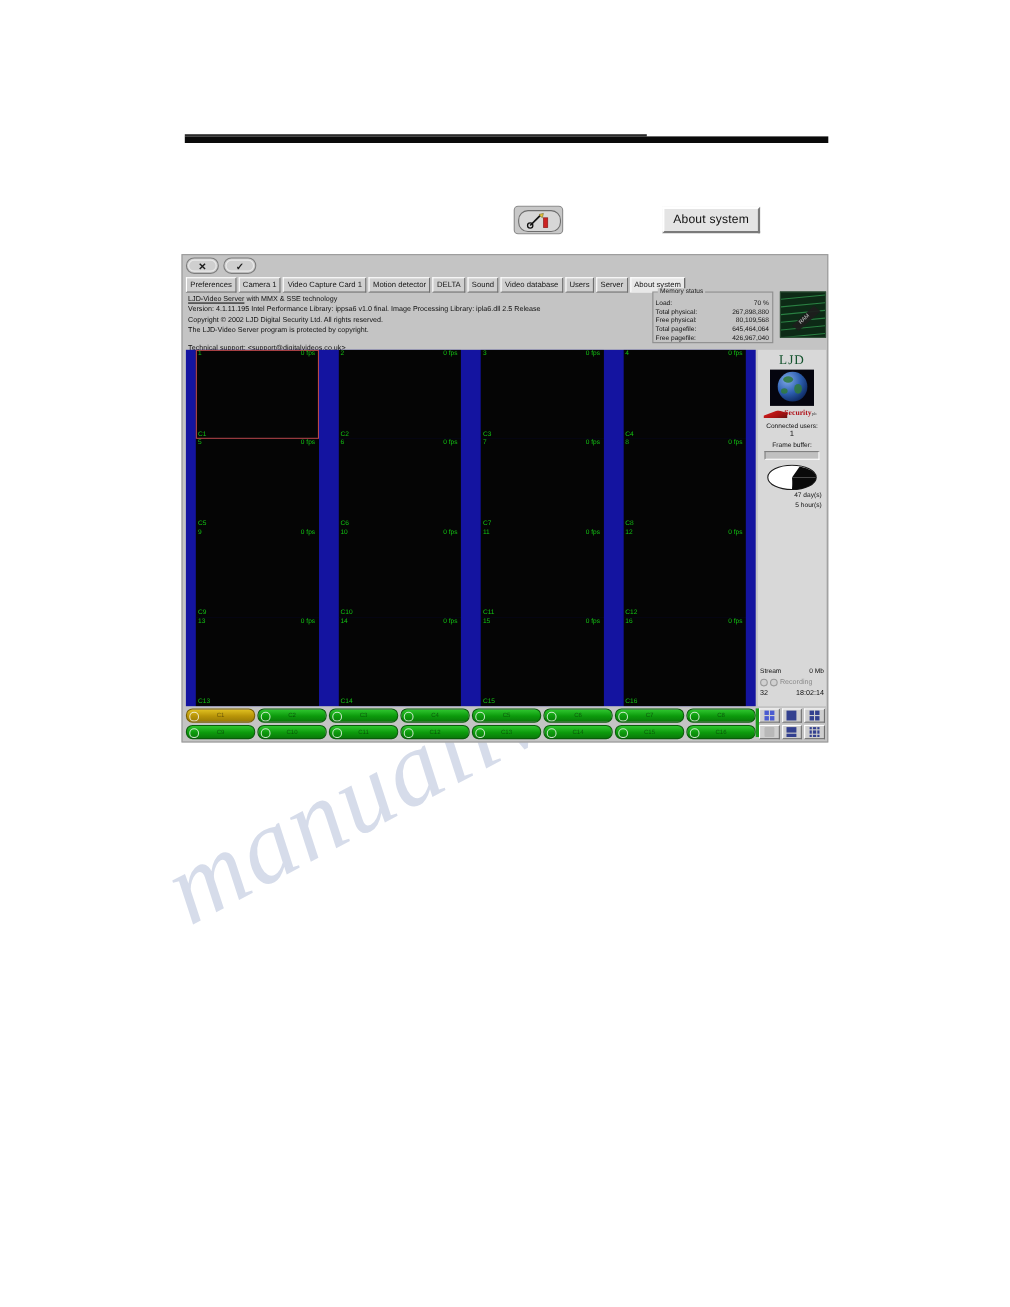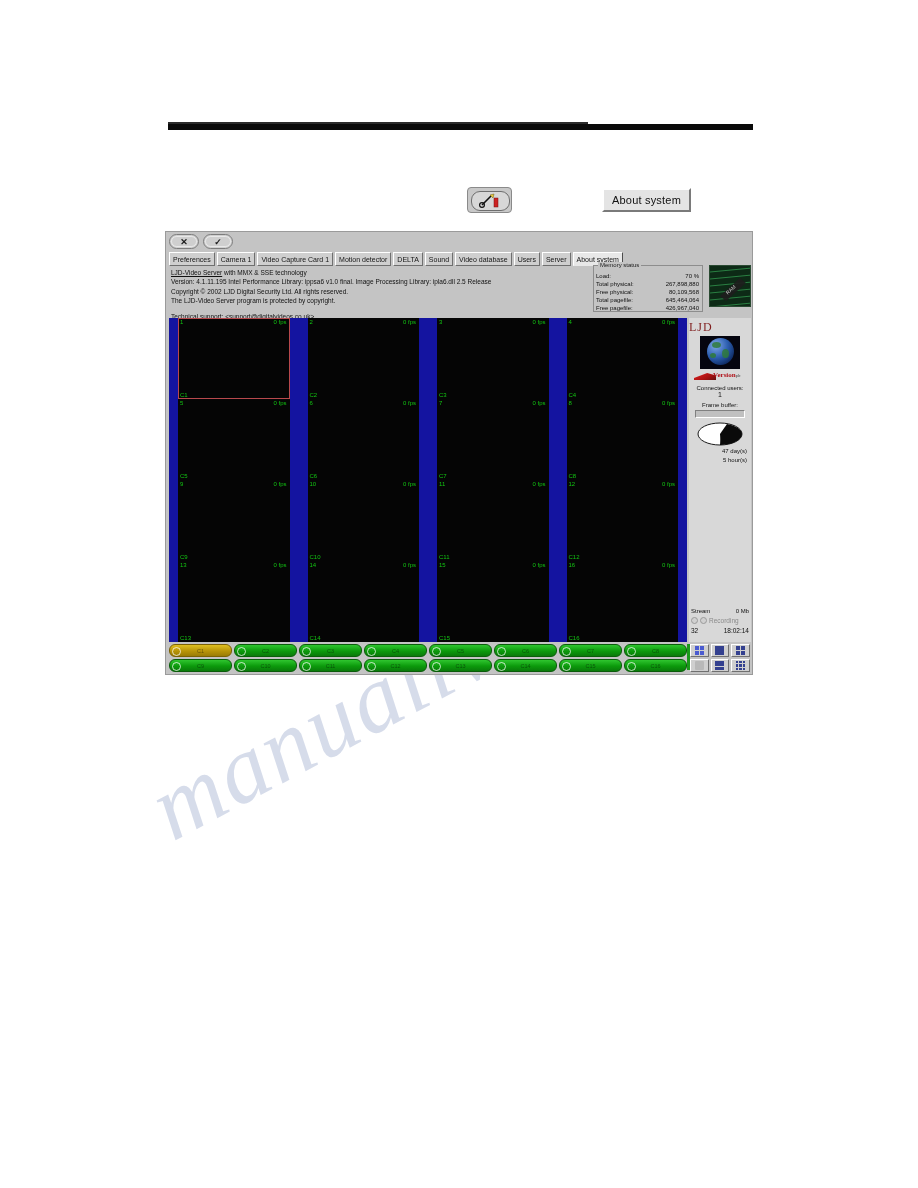--- a/index.html
+++ b/index.html
@@ -252,22 +252,23 @@
     position: absolute;
     left: 523px;
     top: 86px;
     width: 62px;
     height: 324px;
     background: #d8d8d8;
     box-sizing: border-box;
     overflow: hidden;
   }
   .brand-text {
+    text-align: center;
     font-size: 12px;
-    color: #7f1d1d;
+    color: #14532d;
     margin-top: 2px;
     letter-spacing: 1px;
     font-family: "Liberation Serif", serif;
   }
   .globe {
     margin: 1px auto 0;
     width: 40px; height: 33px;
     background: #05050f;
     position: relative;
     overflow: hidden;
@@ -667,21 +668,21 @@
 
     <div class="globe">
       <div class="sphere"></div>
       <div class="land" style="left:12px;top:6px;width:9px;height:6px;"></div>
       <div class="land" style="left:22px;top:13px;width:7px;height:9px;"></div>
       <div class="land" style="left:10px;top:17px;width:6px;height:5px;"></div>
     </div>
 
     <div class="deltrax">
       <div class="swoosh"></div>
-      <div class="word"><span>Version</span><small>plc</small></div>
+      <div class="word"><span>Security</span><small>plc</small></div>
     </div>
 
     <div class="sp-label">Connected users:</div>
     <div class="sp-value">1</div>
 
     <div class="sp-label">Frame buffer:</div>
     <div class="buffer-bar"></div>
 
     <div class="pie-wrap">
       <svg width="46" height="24" viewBox="0 0 46 24">

